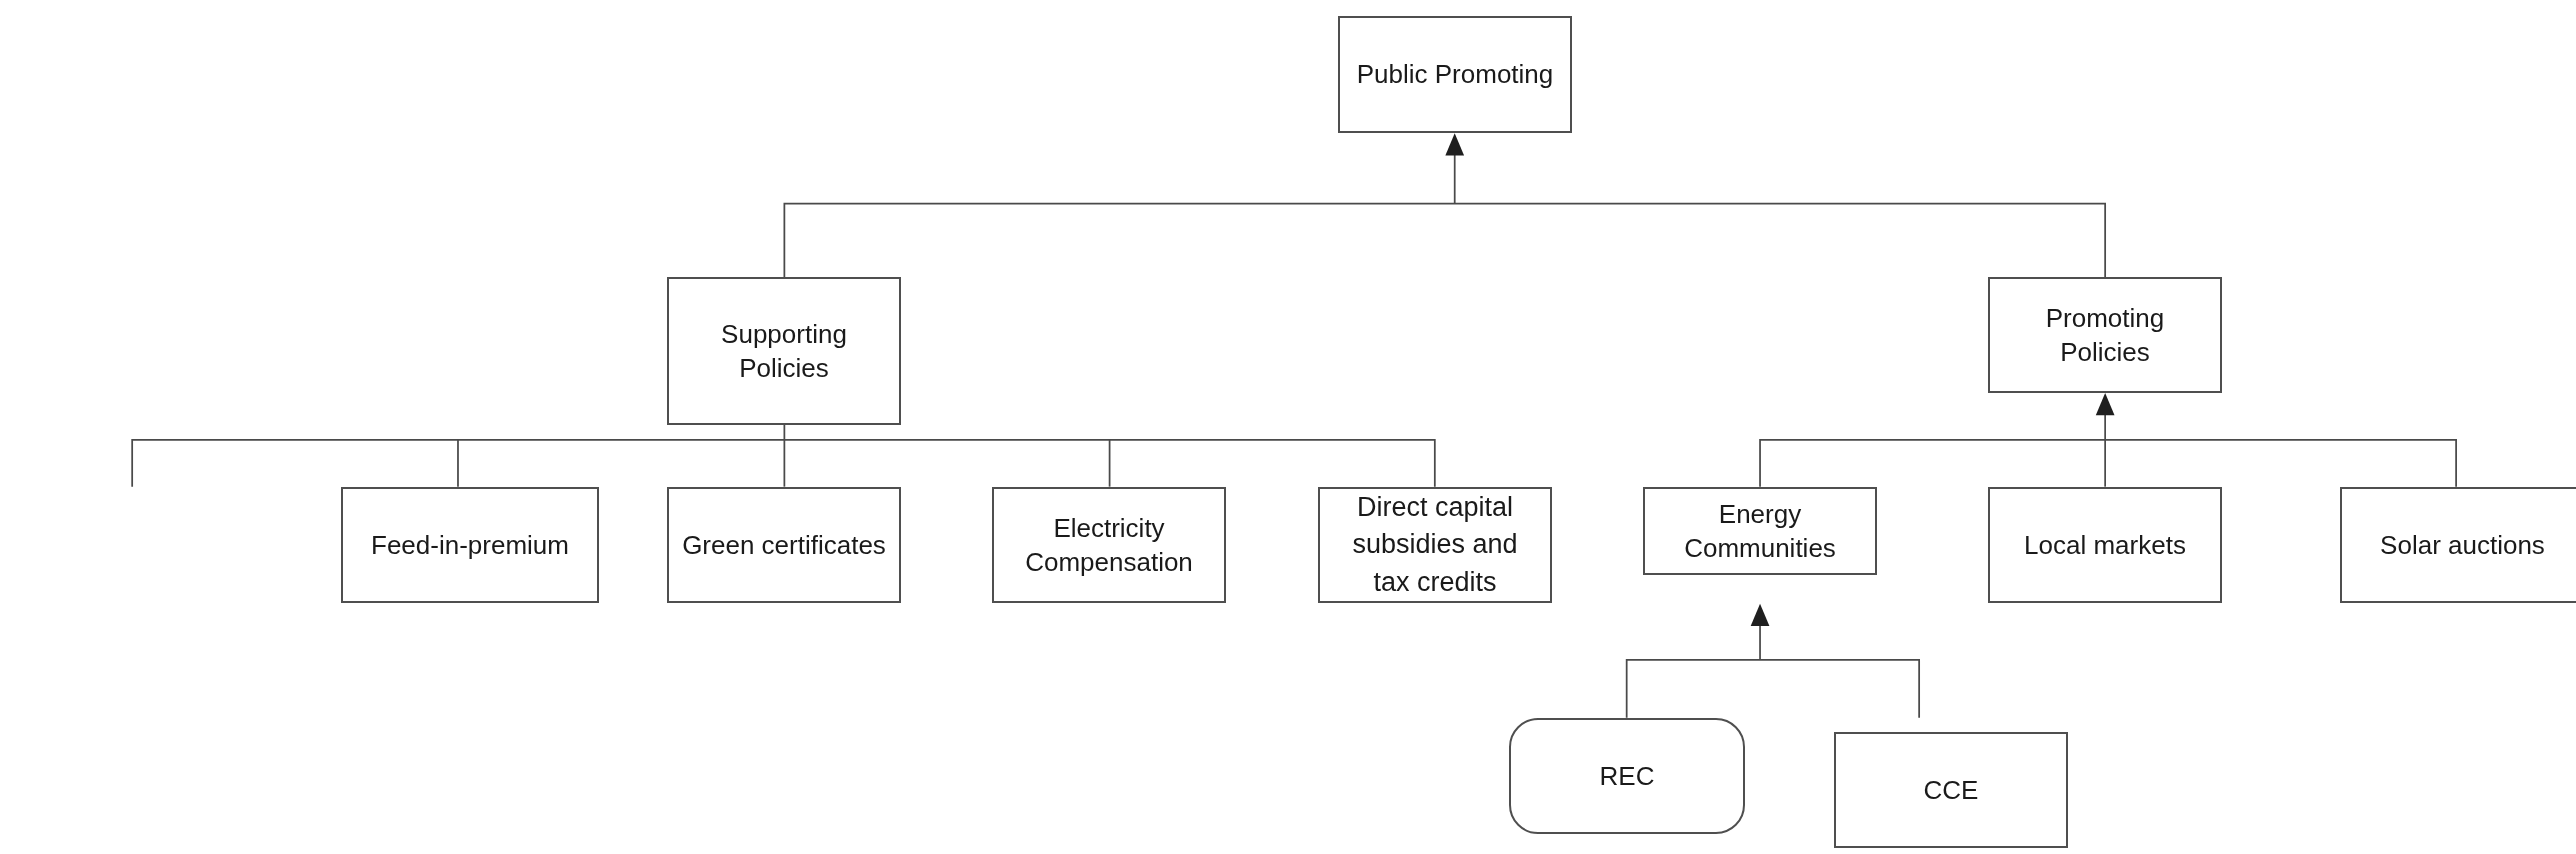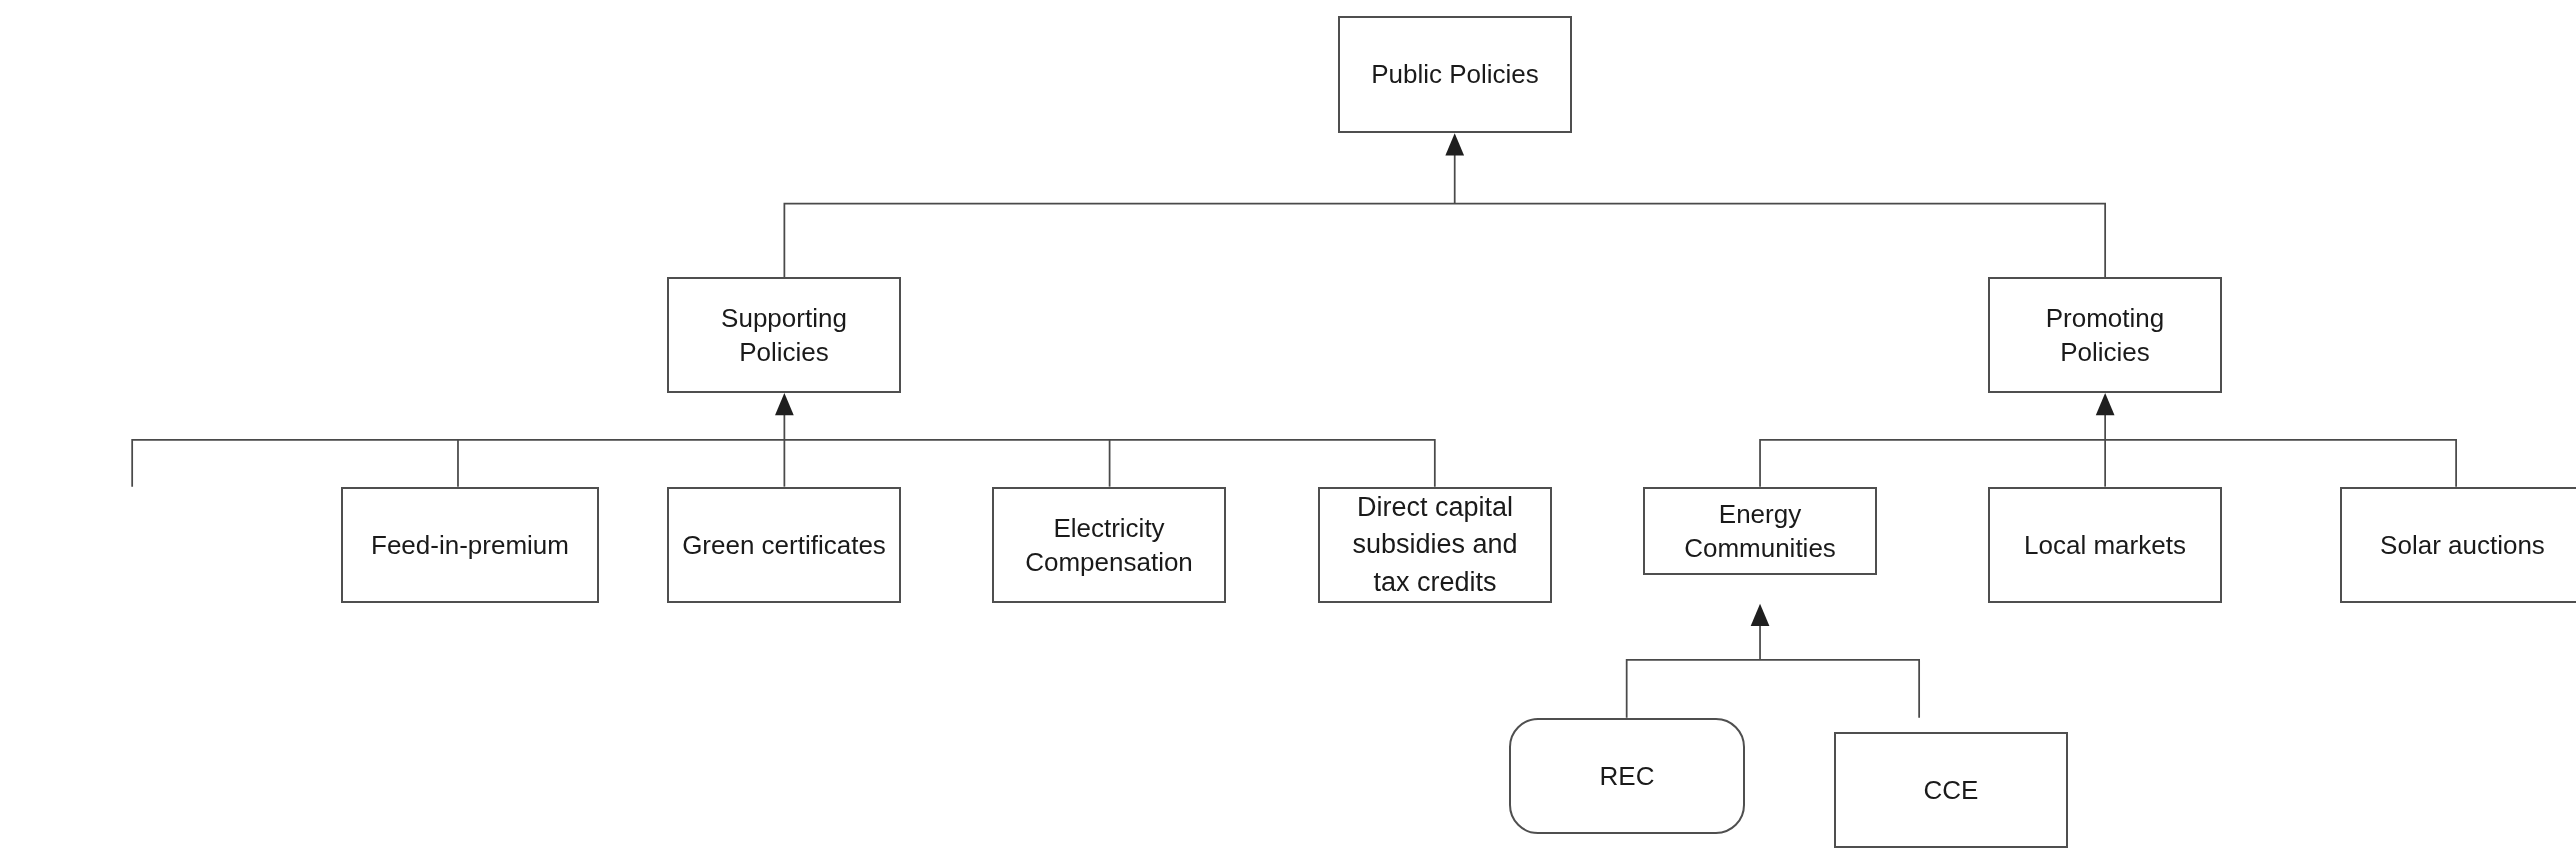--- a/index.html
+++ b/index.html
@@ -39,21 +39,21 @@
     white-space: pre;
     display: block;
   }
   .node.serif {
     font-family: Liberation Sans, sans-serif;
     font-size: 27px;
     line-height: 1.38;
   }
   
   #n-public        { left: 1338px; top: 16px;   width: 234px; height: 117px; }
-  #n-supporting    { left: 667px; top: 277px;  width: 234px; height: 116px; }
+  #n-supporting    { left: 667px; top: 277px;  width: 234px; height: 148px; }
   #n-promoting     { left: 1988px; top: 277px;  width: 234px; height: 116px; }
   #n-fit           { left: 14.6px;   top: 487px;  width: 234px; height: 116px; }
   #n-fip           { left: 341px;  top: 487px;  width: 258px; height: 116px; }
   #n-green         { left: 667px; top: 487px;  width: 234px; height: 116px; }
   #n-elec          { left: 992px; top: 487px;  width: 234px; height: 116px; }
   #n-direct        { left: 1318px; top: 487px;  width: 234px; height: 116px; }
   #n-energy        { left: 1643px; top: 487px;  width: 234px; height: 88px; }
   #n-local         { left: 1988px; top: 487px;  width: 234px; height: 116px; align-items: center; }
   #n-solar         { left: 2340px; top: 487px;  width: 245px; height: 116px; }
   #n-rec           { left: 1509px; top: 718px; width: 236px; height: 116px; border-radius: 29px; }
@@ -83,21 +83,21 @@
     </g>
     <g fill="#1f1f1f" stroke="none">
       <polygon points="2486,228 2470,266 2502,266"></polygon>
       <polygon points="1340,672 1324,710 1356,710"></polygon>
       <polygon points="3598,672 3582,710 3614,710"></polygon>
       <polygon points="3008,1032 2992,1070 3024,1070"></polygon>
     </g>
   </svg>
 
   <div class="node" id="n-public">
-    <span class="label">Public Policies</span>
+    <span class="label">Public Promoting</span>
   </div>
 
   <div class="node" id="n-supporting">
     <span class="label">Supporting
 Policies</span>
   </div>
 
   <div class="node" id="n-promoting">
     <span class="label">Promoting
 Policies</span>

